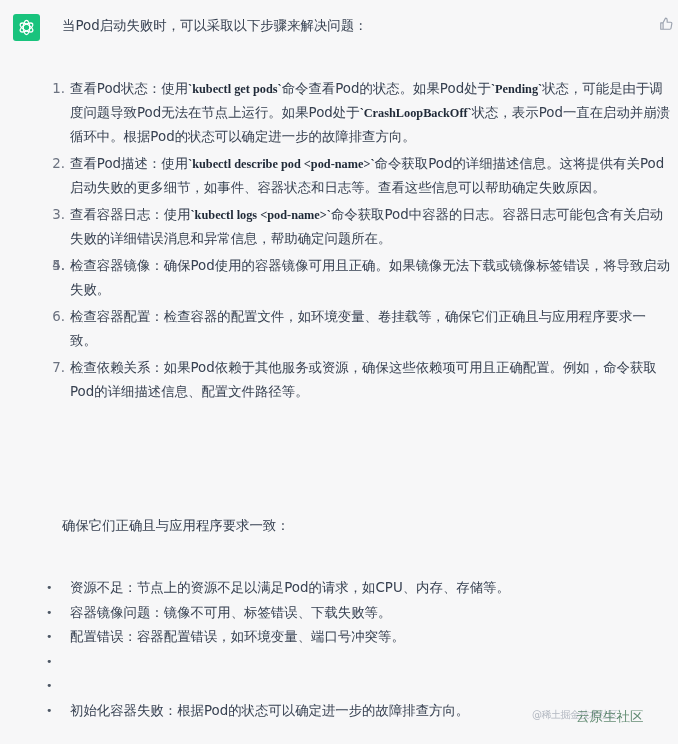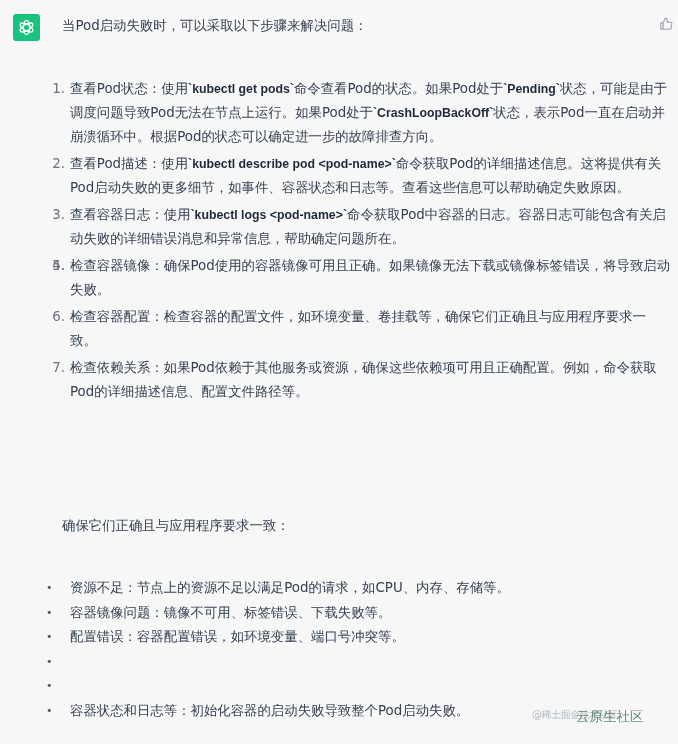--- a/index.html
+++ b/index.html
@@ -23,21 +23,21 @@
     position:absolute; left:62px; top:0; width:600px;
     font-size:13.4px; line-height:24px;
   }
   .intro { position:absolute; top:14px; left:0; white-space:nowrap; }
   ol.steps {
     position:absolute; top:77px; left:-10px; margin:0; padding:0; list-style:none; width:620px;
   }
   ol.steps li { position:relative; padding-left:18px; margin-bottom:3px; }
   ol.steps li .num { position:absolute; left:-9px; top:0; color:#6b7280; width:22px; text-align:right; }
   code {
-    font-family:Liberation Sans, sans-serif;
+    font-family:Liberation Serif, serif;
     font-weight:bold; font-size:12.3px; color:#1f2937;
   }
   .summary { position:absolute; top:514px; left:0; white-space:nowrap; }
   ul.causes {
     position:absolute; top:576px; left:-10px; margin:0; padding:0; list-style:none; width:620px;
   }
   ul.causes li { position:relative; padding-left:18px; height:24.5px; white-space:nowrap; }
   ul.causes li .dot { position:absolute; left:-6px; top:0; color:#4b5563; font-size:11px; }
   .wm {
     position:absolute; left:532px; top:708px; font-size:10px; color:#9ca3af; opacity:.75;
@@ -92,18 +92,18 @@
   </ol>
 
   <div class="summary">确保它们正确且与应用程序要求一致：</div>
 
   <ul class="causes">
     <li><span class="dot">•</span><span>资源不足：节点上的资源不足以满足Pod的请求，如CPU、内存、存储等。</span></li>
     <li><span class="dot">•</span><span>容器镜像问题：镜像不可用、标签错误、下载失败等。</span></li>
     <li><span class="dot">•</span><span>配置错误：容器配置错误，如环境变量、端口号冲突等。</span></li>
     <li><span class="dot">•</span></li>
     <li><span class="dot">•</span></li>
-    <li><span class="dot">•</span><span>容器状态和日志等：初始化容器的启动失败导致整个Pod启动失败。</span></li>
+    <li><span class="dot">•</span><span>初始化容器失败：根据Pod的状态可以确定进一步的故障排查方向。</span></li>
   </ul>
 </div>
 
 <div class="wm">@稀土掘金技术社区</div>
 <div class="wm2">云原生社区</div>
 
 </body></html>

